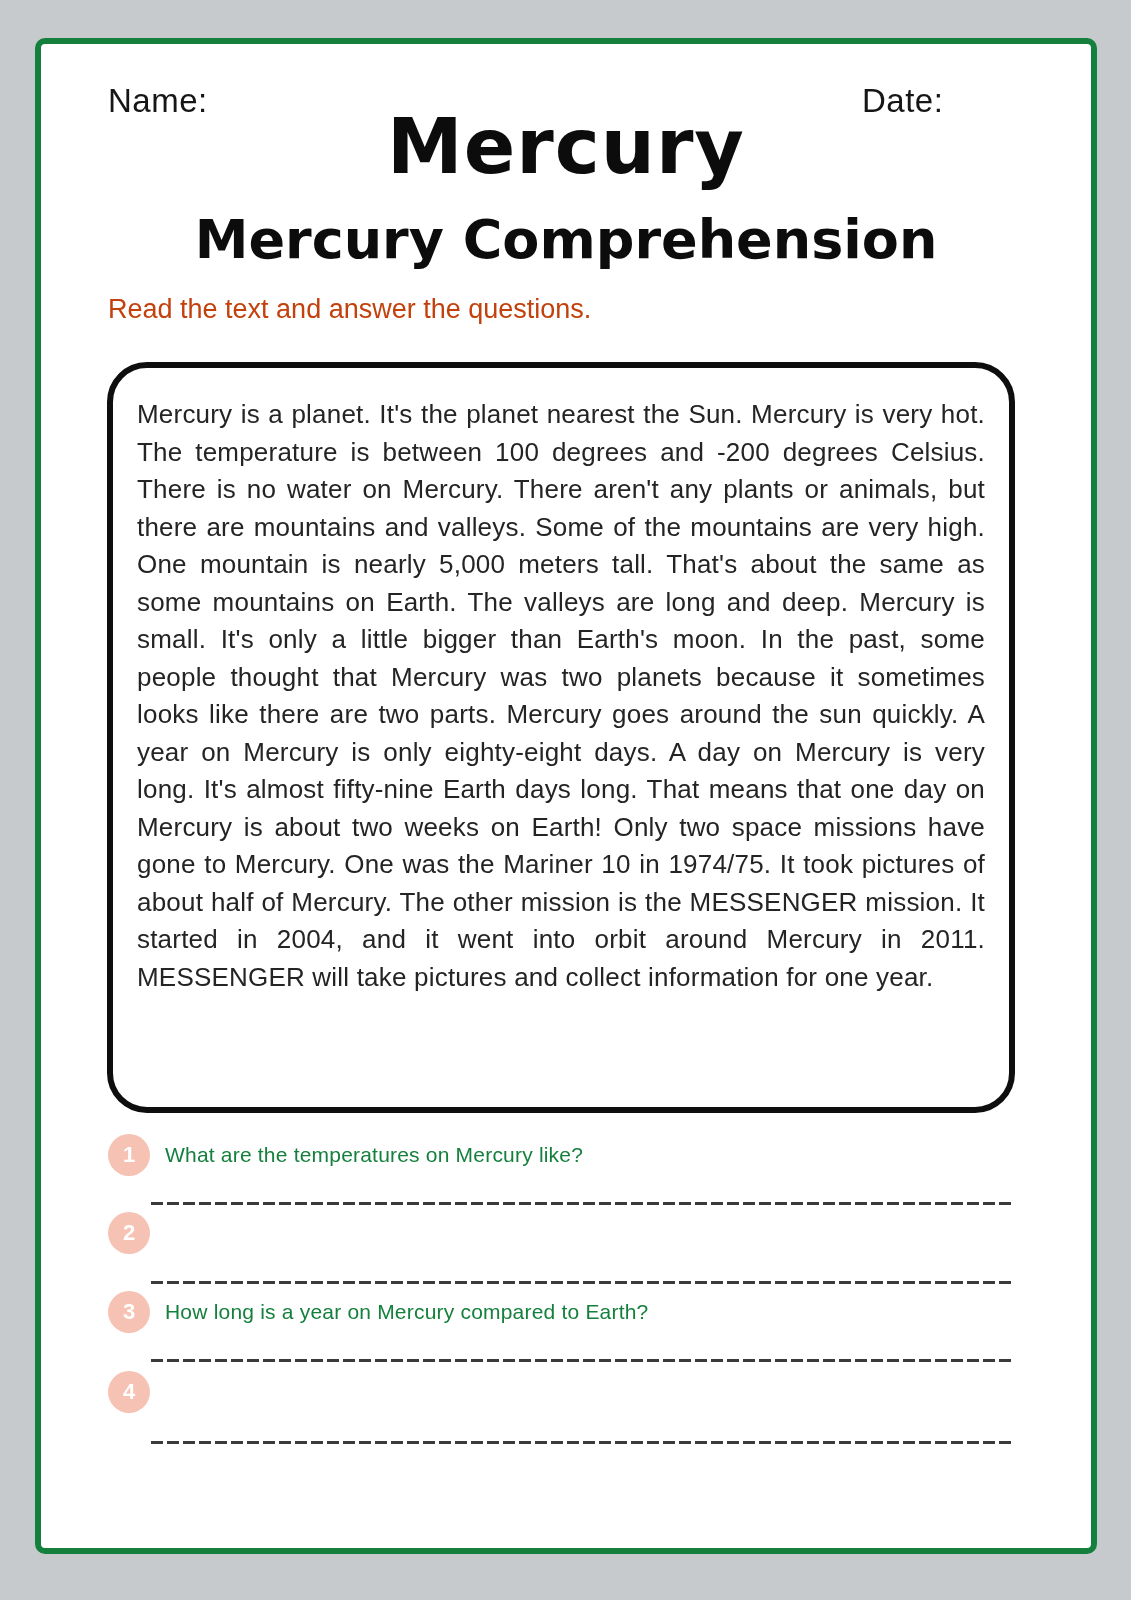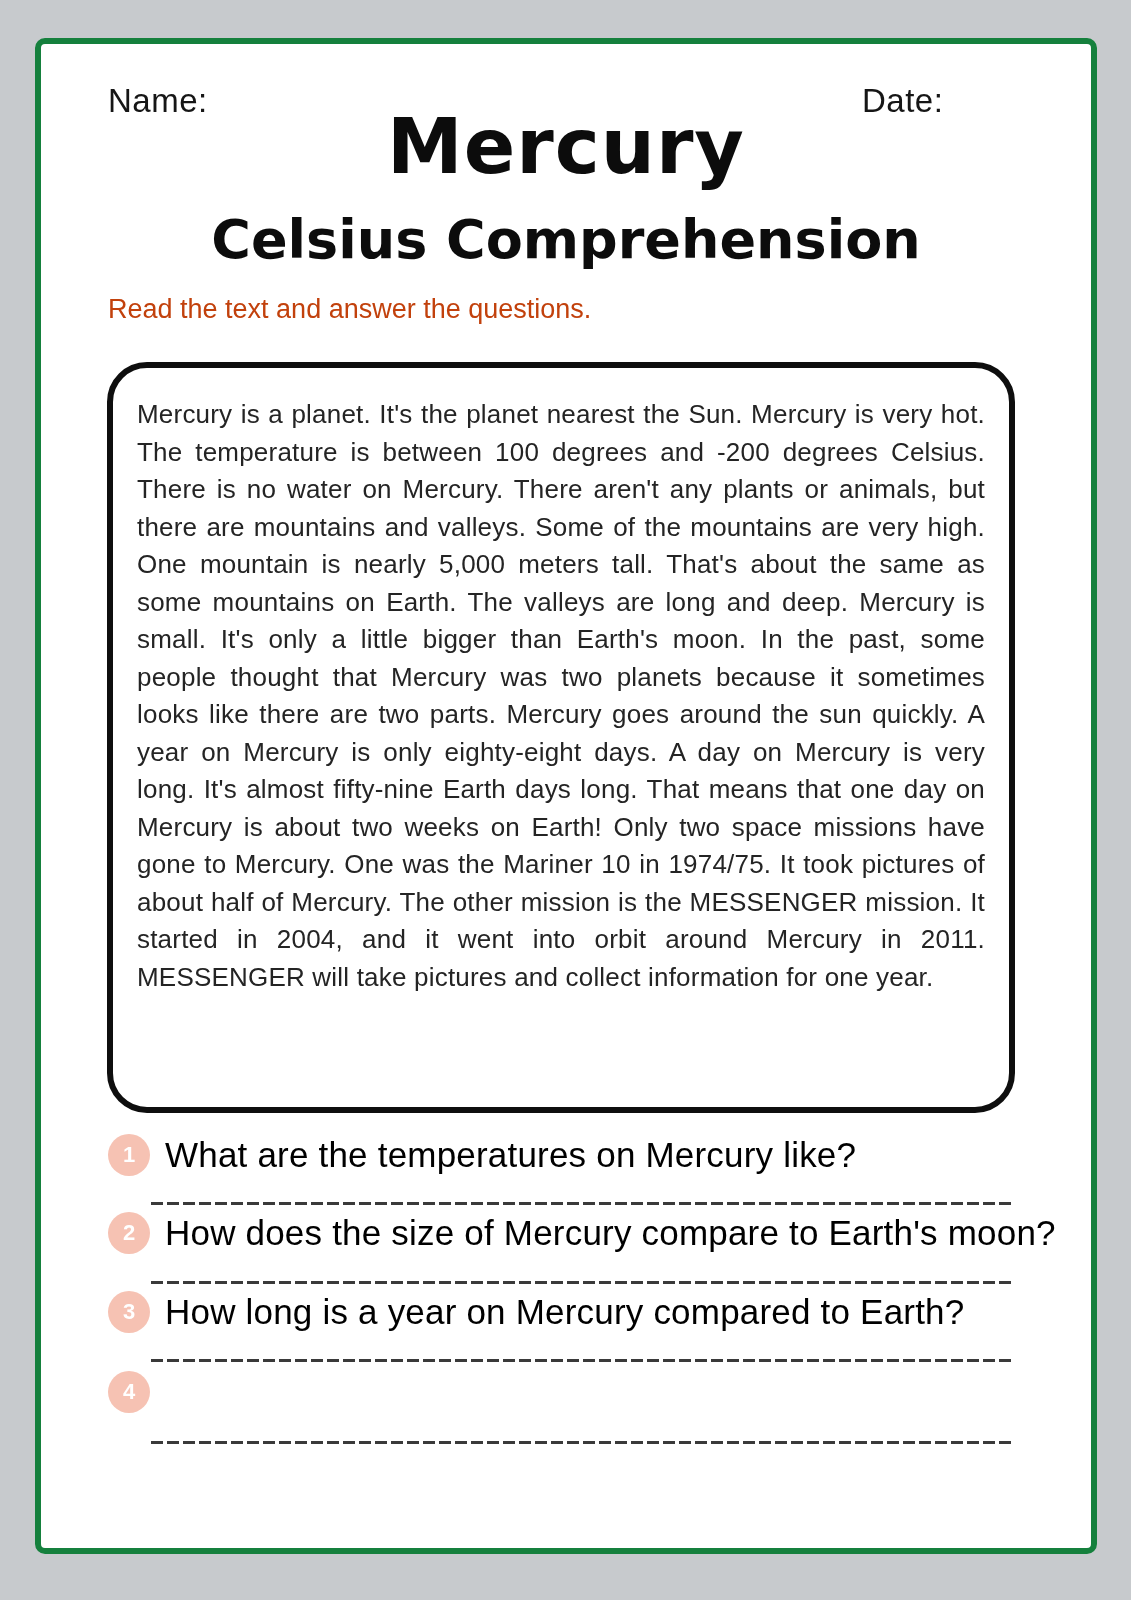--- a/index.html
+++ b/index.html
@@ -75,21 +75,21 @@
   .badge {
     width:42px; height:42px; flex:0 0 42px;
     border-radius:50%;
     background:#f6c2b3;
     color:#ffffff;
     display:flex; align-items:center; justify-content:center;
     font-size:22px; font-weight:bold;
     font-family:"Liberation Sans", sans-serif;
   }
   .question-text {
-    font-size:35px; color:#000000; letter-spacing:0.2px;
+    font-size:21px; color:#15803d; letter-spacing:0.2px;
   }
 
   .answer-line {
     position:absolute; left:110px;
     width:862px; height:4px;
     background-image:repeating-linear-gradient(90deg, #3a3a3a 0 12px, transparent 12px 16px);
     background-repeat:repeat-x;
     background-size:16px 3px;
     background-position:0 bottom;
   }
@@ -101,36 +101,35 @@
 </head>
 <body>
 
 <div class="page">
   <div class="card">
 
     <div class="field-label name-label">Name:</div>
     <div class="field-label date-label">Date:</div>
 
     <div class="title">Mercury</div>
-    <div class="subtitle">Celsius Comprehension</div>
+    <div class="subtitle">Mercury Comprehension</div>
     <div class="instruction">Read the text and answer the questions.</div>
 
     <div class="passage-box">
       <div class="passage-text">Mercury is a planet. It's the planet nearest the Sun. Mercury is very hot. The temperature is between 100 degrees and -200 degrees Celsius. There is no water on Mercury. There aren't any plants or animals, but there are mountains and valleys. Some of the mountains are very high. One mountain is nearly 5,000 meters tall. That's about the same as some mountains on Earth. The valleys are long and deep. Mercury is small. It's only a little bigger than Earth's moon. In the past, some people thought that Mercury was two planets because it sometimes looks like there are two parts. Mercury goes around the sun quickly. A year on Mercury is only eighty-eight days. A day on Mercury is very long. It's almost fifty-nine Earth days long. That means that one day on Mercury is about two weeks on Earth! Only two space missions have gone to Mercury. One was the Mariner 10 in 1974/75. It took pictures of about half of Mercury. The other mission is the MESSENGER mission. It started in 2004, and it went into orbit around Mercury in 2011. MESSENGER will take pictures and collect information for one year.</div>
     </div>
 
     <div class="question-row q1">
       <div class="badge">1</div>
       <div class="question-text">What are the temperatures on Mercury like?</div>
     </div>
     <div class="answer-line a1"></div>
 
     <div class="question-row q2">
       <div class="badge">2</div>
-      <div class="question-text">How does the size of Mercury compare to Earth's moon?</div>
     </div>
     <div class="answer-line a2"></div>
 
     <div class="question-row q3">
       <div class="badge">3</div>
       <div class="question-text">How long is a year on Mercury compared to Earth?</div>
     </div>
     <div class="answer-line a3"></div>
 
     <div class="question-row q4">

